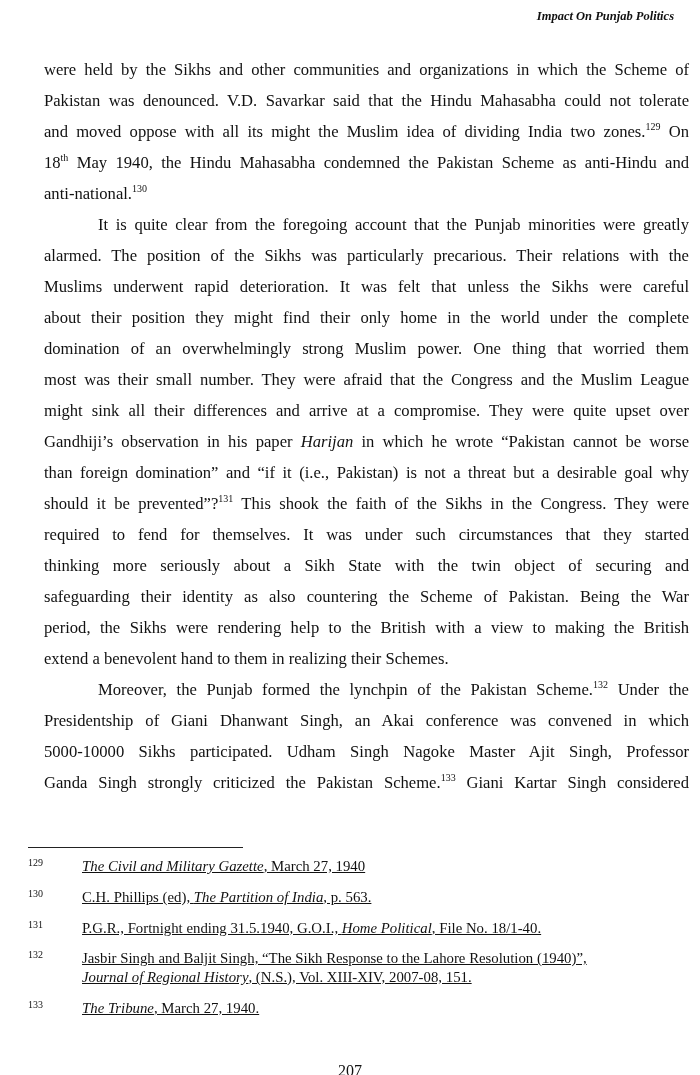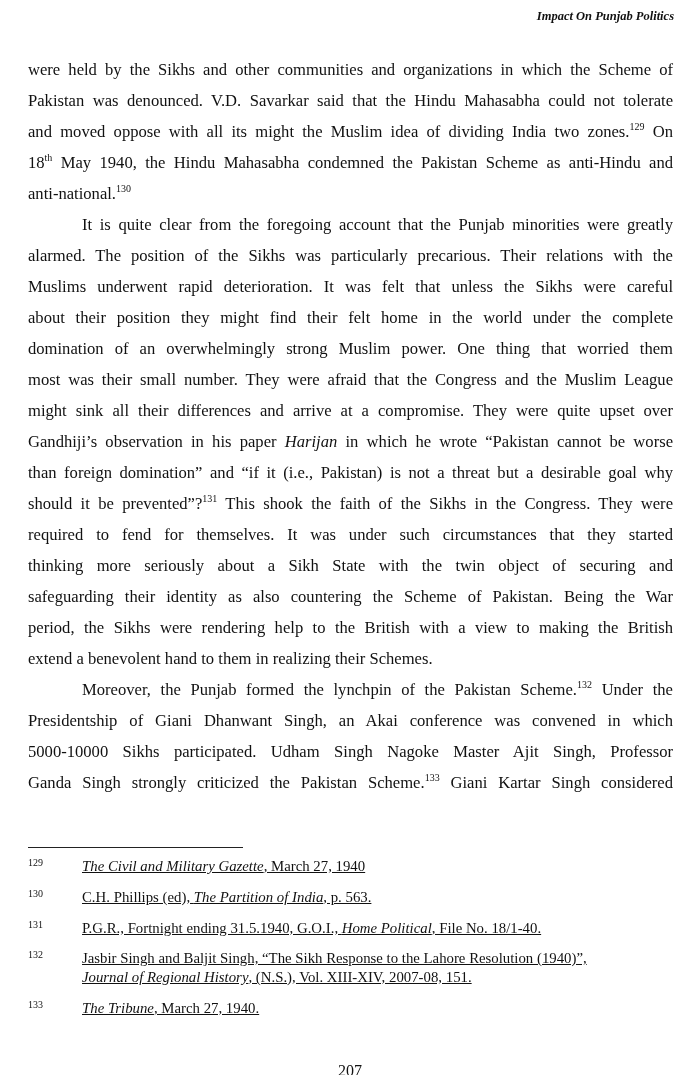--- a/index.html
+++ b/index.html
@@ -1,21 +1,21 @@
 <!DOCTYPE html>
 <html><head>
   <meta charset="utf-8">
   <style>
     html, body { margin: 0; padding: 0; background: #ffffff; }
     body { width: 700px; height: 1075px; position: relative; overflow: hidden;
            font-family: "Liberation Serif", "DejaVu Serif", serif; color: #111; }
     .running-head { position: absolute; right: 26px; top: 9px; font-size: 12.5px;
                     font-style: italic; font-weight: bold; letter-spacing: 0; font-family: Liberation Serif, serif; }
     .body-text { position: absolute; left: 28px; top: 60px; width: 645px; }
-    .line { position: absolute; left: 0; width: 645px; font-size: 16.6px; line-height: 20px;
+    .line { position: absolute; left: 16px; width: 645px; font-size: 16.6px; line-height: 20px;
             white-space: nowrap; }
     .line.justify { text-align: justify; text-align-last: justify; }
     .line.indent { padding-left: 54px; width: 591px; font-family: Liberation Serif, serif; }
     sup { font-size: 10px; line-height: 0; vertical-align: 7px; }
     .footnote-rule { position: absolute; left: 28px; top: 847px; width: 215px; height: 1px; background: #222; }
     .fn { position: absolute; left: 28px; width: 650px; font-size: 14.8px; line-height: 19px; }
     .fn-num { position: absolute; left: 0; top: -4px; font-size: 10px; }
     .fn-text { position: absolute; left: 54px; white-space: nowrap; text-decoration: underline; }
     .page-number { position: absolute; left: 0; width: 700px; text-align: center; top: 1062px; font-size: 16px; }
   </style>
@@ -28,21 +28,21 @@
 
   <div class="line justify" style="top:0px">were held by the Sikhs and other communities and organizations in which the Scheme of</div>
   <div class="line justify" style="top:31px">Pakistan was denounced. V.D. Savarkar said that the Hindu Mahasabha could not tolerate</div>
   <div class="line justify" style="top:62px"><span>and moved oppose with all its might the Muslim idea of dividing India two zones.</span><sup>129</sup> <span>On</span></div>
   <div class="line justify" style="top:93px"><span>18</span><sup>th</sup><span> May 1940, the Hindu Mahasabha condemned the Pakistan Scheme as anti-Hindu and</span></div>
   <div class="line" style="top:124px"><span>anti-national.</span><sup>130</sup></div>
 
   <div class="line justify indent" style="top:155px">It is quite clear from the foregoing account that the Punjab minorities were greatly</div>
   <div class="line justify" style="top:186px">alarmed. The position of the Sikhs was particularly precarious. Their relations with the</div>
   <div class="line justify" style="top:217px">Muslims underwent rapid deterioration. It was felt that unless the Sikhs were careful</div>
-  <div class="line justify" style="top:248px">about their position they might find their felt home in the world under the complete</div>
+  <div class="line justify" style="top:248px">about their position they might find their only home in the world under the complete</div>
   <div class="line justify" style="top:279px">domination of an overwhelmingly strong Muslim power. One thing that worried them</div>
   <div class="line justify" style="top:310px">most was their small number. They were afraid that the Congress and the Muslim League</div>
   <div class="line justify" style="top:341px">might sink all their differences and arrive at a compromise. They were quite upset over</div>
   <div class="line justify" style="top:372px"><span>Gandhiji’s observation in his paper </span><i>Harijan</i><span> in which he wrote “Pakistan cannot be worse</span></div>
   <div class="line justify" style="top:403px">than foreign domination” and “if it (i.e., Pakistan) is not a threat but a desirable goal why</div>
   <div class="line justify" style="top:434px"><span>should it be prevented”?</span><sup>131</sup><span> This shook the faith of the Sikhs in the Congress. They were</span></div>
   <div class="line justify" style="top:465px">required to fend for themselves. It was under such circumstances that they started</div>
   <div class="line justify" style="top:496px">thinking more seriously about a Sikh State with the twin object of securing and</div>
   <div class="line justify" style="top:527px">safeguarding their identity as also countering the Scheme of Pakistan. Being the War</div>
   <div class="line justify" style="top:558px">period, the Sikhs were rendering help to the British with a view to making the British</div>

